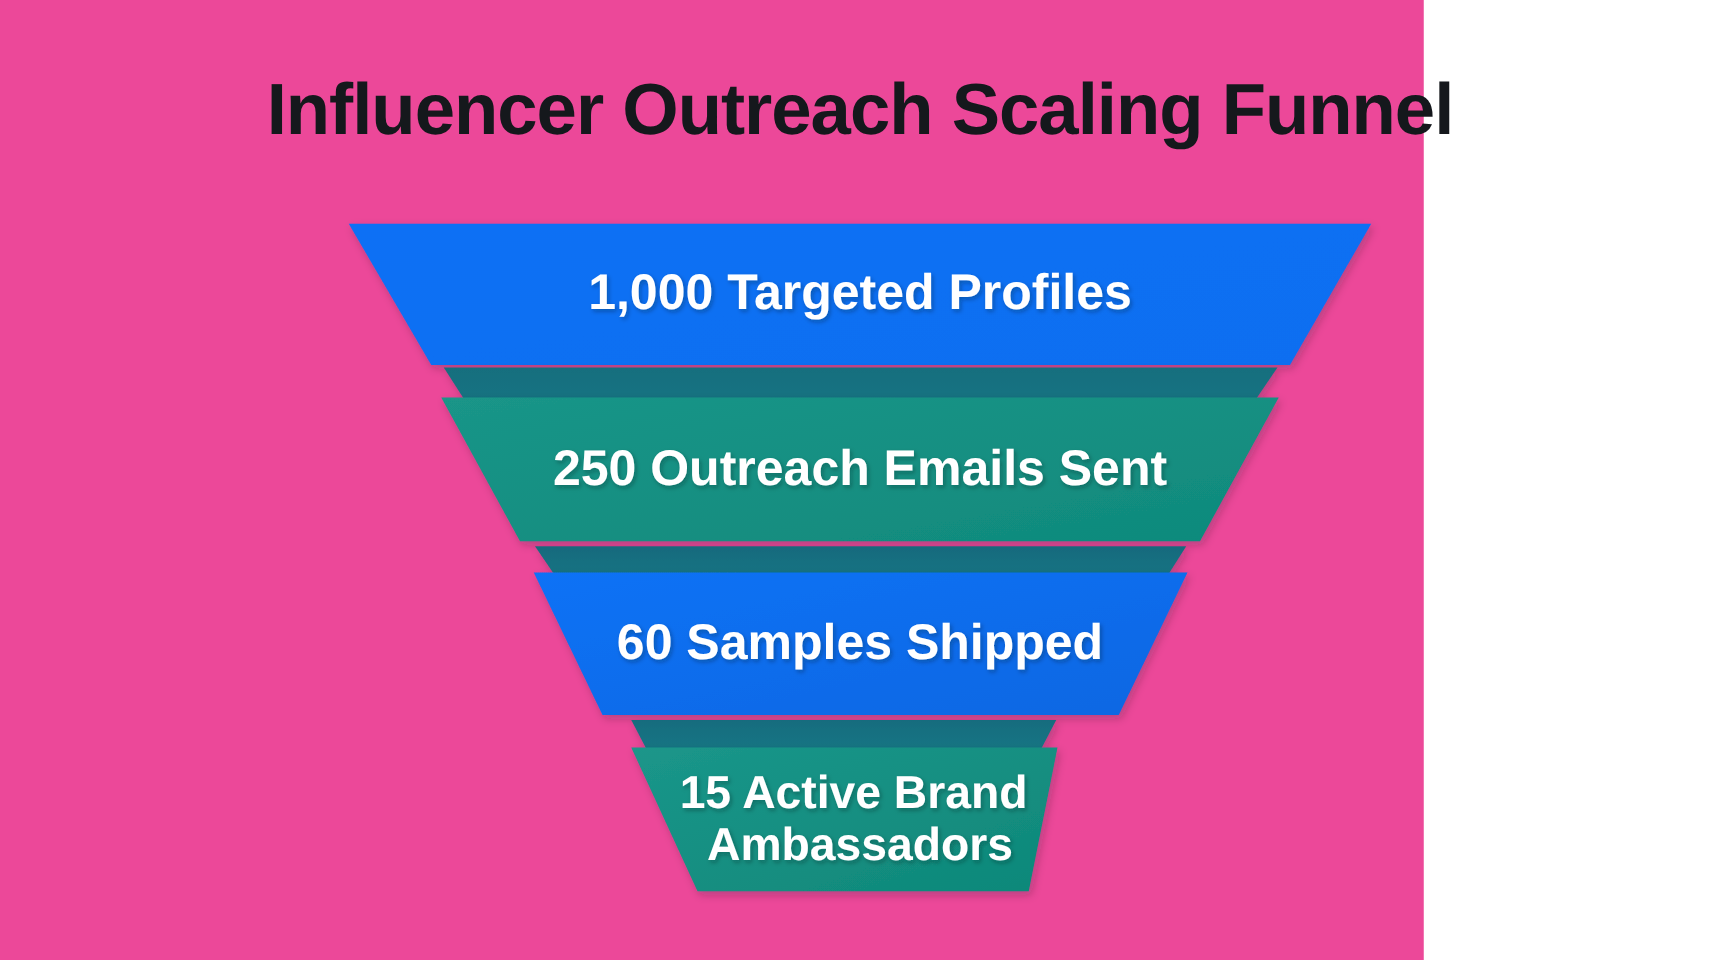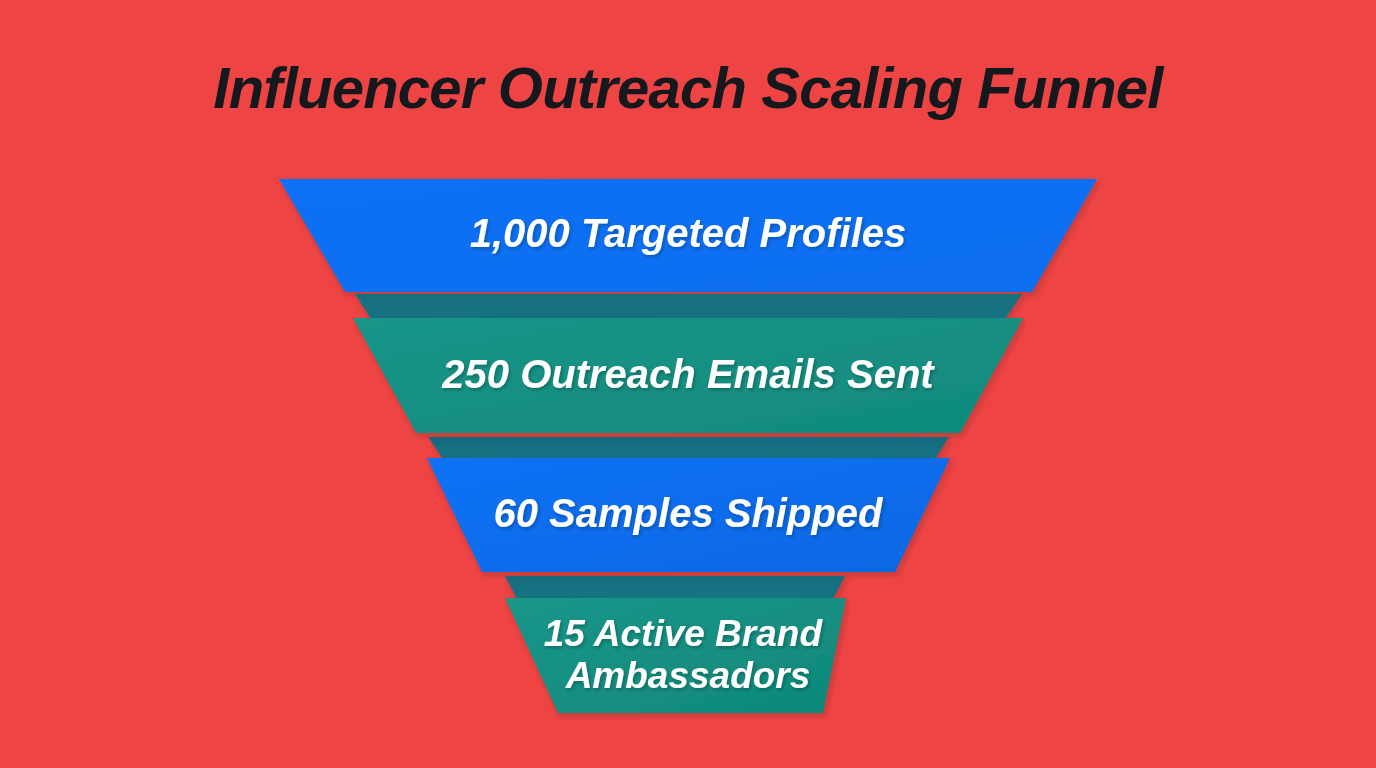--- a/index.html
+++ b/index.html
@@ -10,24 +10,23 @@
   }
   body {
     width: 1376px;
     height: 768px;
     overflow: hidden;
     font-family: "Liberation Sans", sans-serif;
     position: relative;
   }
   #funnel-root {
     position: relative;
-    width: 1376px;
+    width: 1139px;
     height: 768px;
-    background: #ef4444;
-    font-style: italic;
+    background: #ec4899;
   }
   #chart-title {
     position: absolute;
     left: 0;
     top: 58px;
     width: 1376px;
     text-align: center;
     font-family: "Liberation Sans", sans-serif;
     font-size: 58px;
     font-weight: 700;

